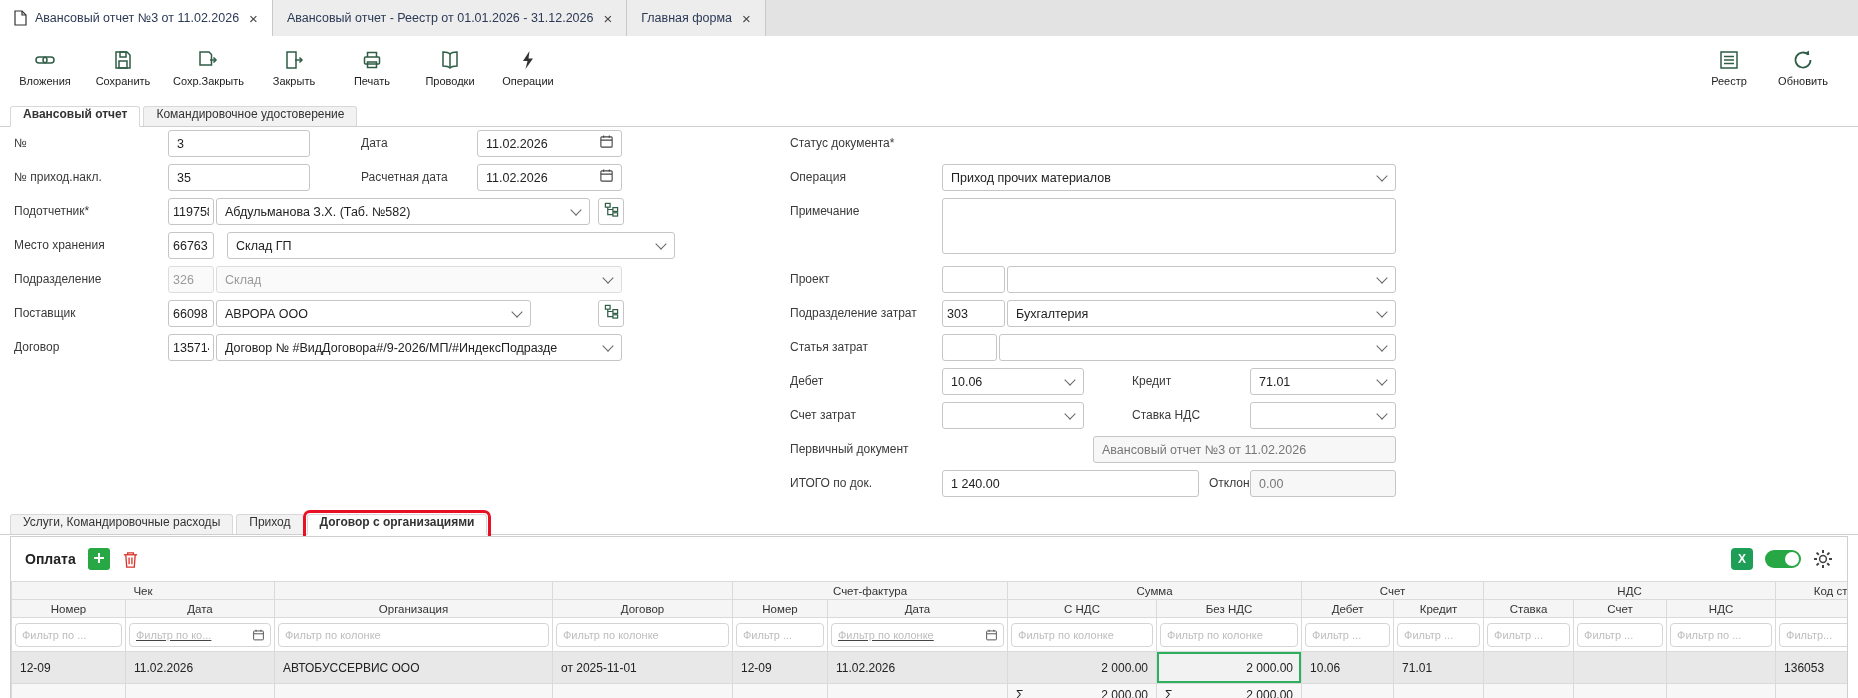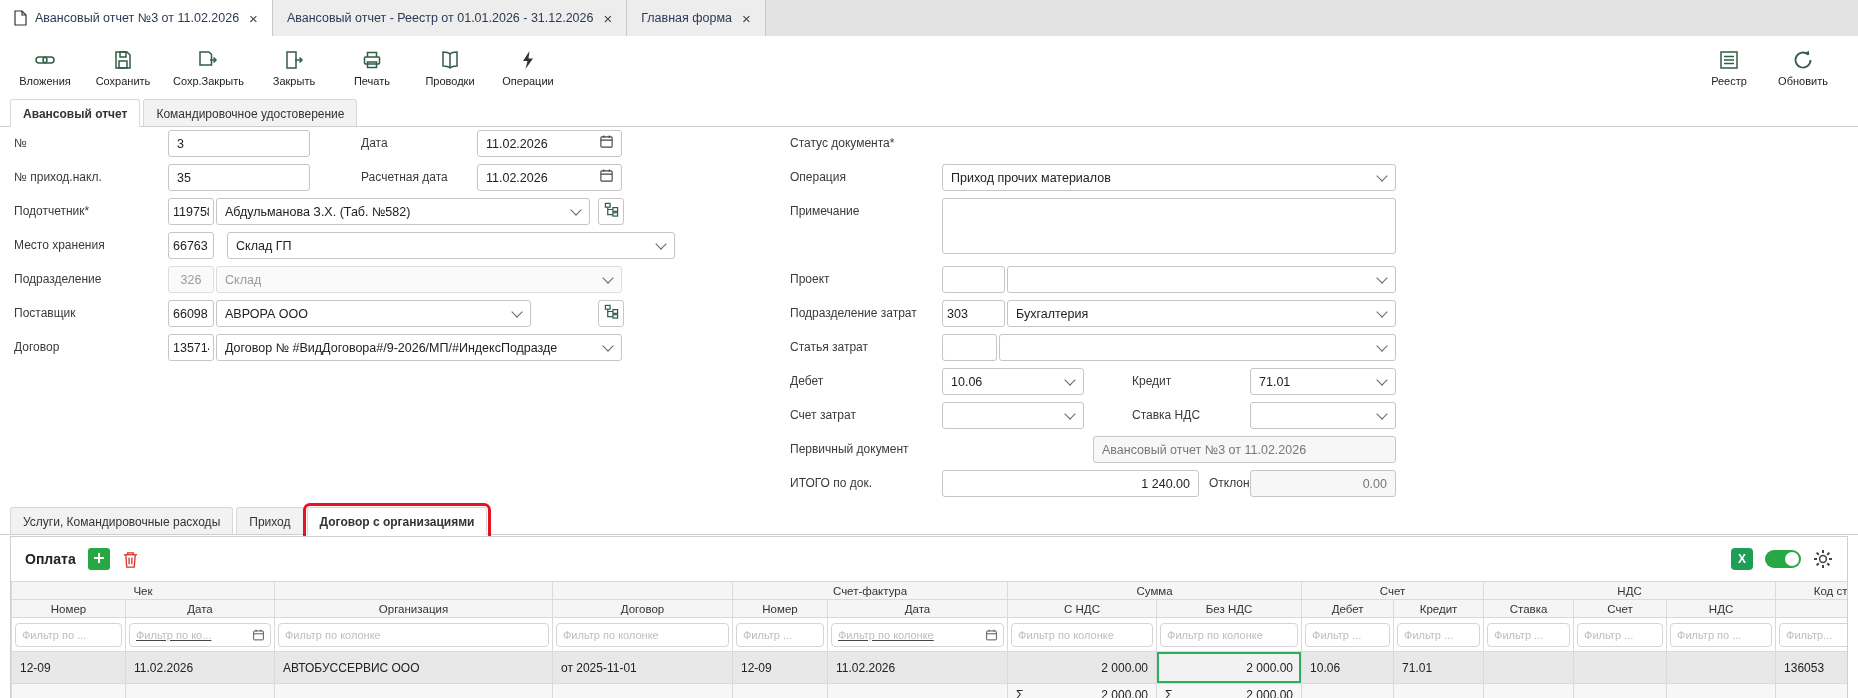--- a/index.html
+++ b/index.html
@@ -20,44 +20,44 @@
            display:flex;align-items:center;padding:0 8px;gap:4px;}
   .tbtn{display:flex;flex-direction:column;align-items:center;justify-content:center;gap:4px;
         padding:4px 9px;min-width:56px;cursor:pointer;border-radius:3px;}
   .tlbl{font-size:11px;color:#222;white-space:nowrap;}
   .tico{height:22px;display:flex;align-items:center;}
   .toolbar-right{margin-left:auto;display:flex;padding-right:10px;}
 
   
   .formtabs{position:absolute;top:100px;left:0;right:0;height:26px;display:flex;align-items:flex-end;
             padding-left:10px;border-bottom:1px solid #cfcfcf;background:#fff;}
-  .ftab{padding:7px 12px 5px;font-size:12px;color:#333;background:#f2f2f2;border:1px solid #d8d8d8;
+  .ftab{padding:0 12px 5px;font-size:12px;color:#333;background:#f2f2f2;border:1px solid #d8d8d8;
         border-bottom:none;margin-right:3px;border-radius:3px 3px 0 0;cursor:pointer;white-space:nowrap;}
   .ftab.active{background:#fff;font-weight:700;margin-bottom:-1px;border-bottom:1px solid #fff;}
   .ftab.hl{outline:3px solid #e81123;outline-offset:1px;}
 
   
   .formarea{position:absolute;top:126px;left:0;right:0;height:378px;}
   .lbl{position:absolute;font-size:12px;color:#3a3a3a;line-height:27px;white-space:nowrap;}
   .inp{position:absolute;height:27px;border:1px solid #c6c6c6;border-radius:3px;padding:0 8px;
        font-size:12.5px;box-sizing:border-box;background:#fff;color:#222;font-family:inherit;outline:none;}
-  .num{text-align:right;}
+  .num{}
   .combo{position:absolute;height:27px;border:1px solid #c6c6c6;border-radius:3px;background:#fff;
          box-sizing:border-box;display:flex;align-items:center;justify-content:space-between;
          padding:0 9px 0 8px;cursor:pointer;}
   .combo .txt{font-size:12.5px;color:#222;overflow:hidden;text-overflow:ellipsis;white-space:nowrap;}
   .chev{width:7px;height:7px;border-right:1.6px solid #666;border-bottom:1.6px solid #666;
         transform:rotate(45deg);margin-top:-4px;flex:none;margin-left:6px;}
   .dateinp{position:absolute;height:27px;border:1px solid #c6c6c6;border-radius:3px;background:#fff;
            box-sizing:border-box;display:flex;align-items:center;justify-content:space-between;padding:0 7px 0 8px;}
   .dateinp .txt{font-size:12.5px;color:#222;}
   .treebtn{position:absolute;width:26px;height:27px;border:1px solid #c6c6c6;border-radius:3px;background:#fff;
            box-sizing:border-box;display:flex;align-items:center;justify-content:center;cursor:pointer;}
   .disabled{background:#fafafa;border-color:#ddd;}
-  .disabled .txt, .inp.disabled{color:#9a9a9a;text-align:center;}
+  .disabled .txt, .inp.disabled{color:#9a9a9a;}
   .readonly{background:#f7f7f7;color:#777;}
   .txtarea{position:absolute;border:1px solid #c6c6c6;border-radius:3px;background:#fff;box-sizing:border-box;
            font-size:12.5px;padding:4px 8px;font-family:inherit;resize:none;outline:none;}
 
   
   .sectiontabs{position:absolute;top:504px;left:0;right:0;height:30px;display:flex;align-items:flex-end;
                padding-left:10px;border-bottom:1px solid #cfcfcf;background:#fff;}
 
   
   .panel{position:absolute;left:10px;right:10px;top:536px;height:162px;border:1px solid #cfcfcf;

